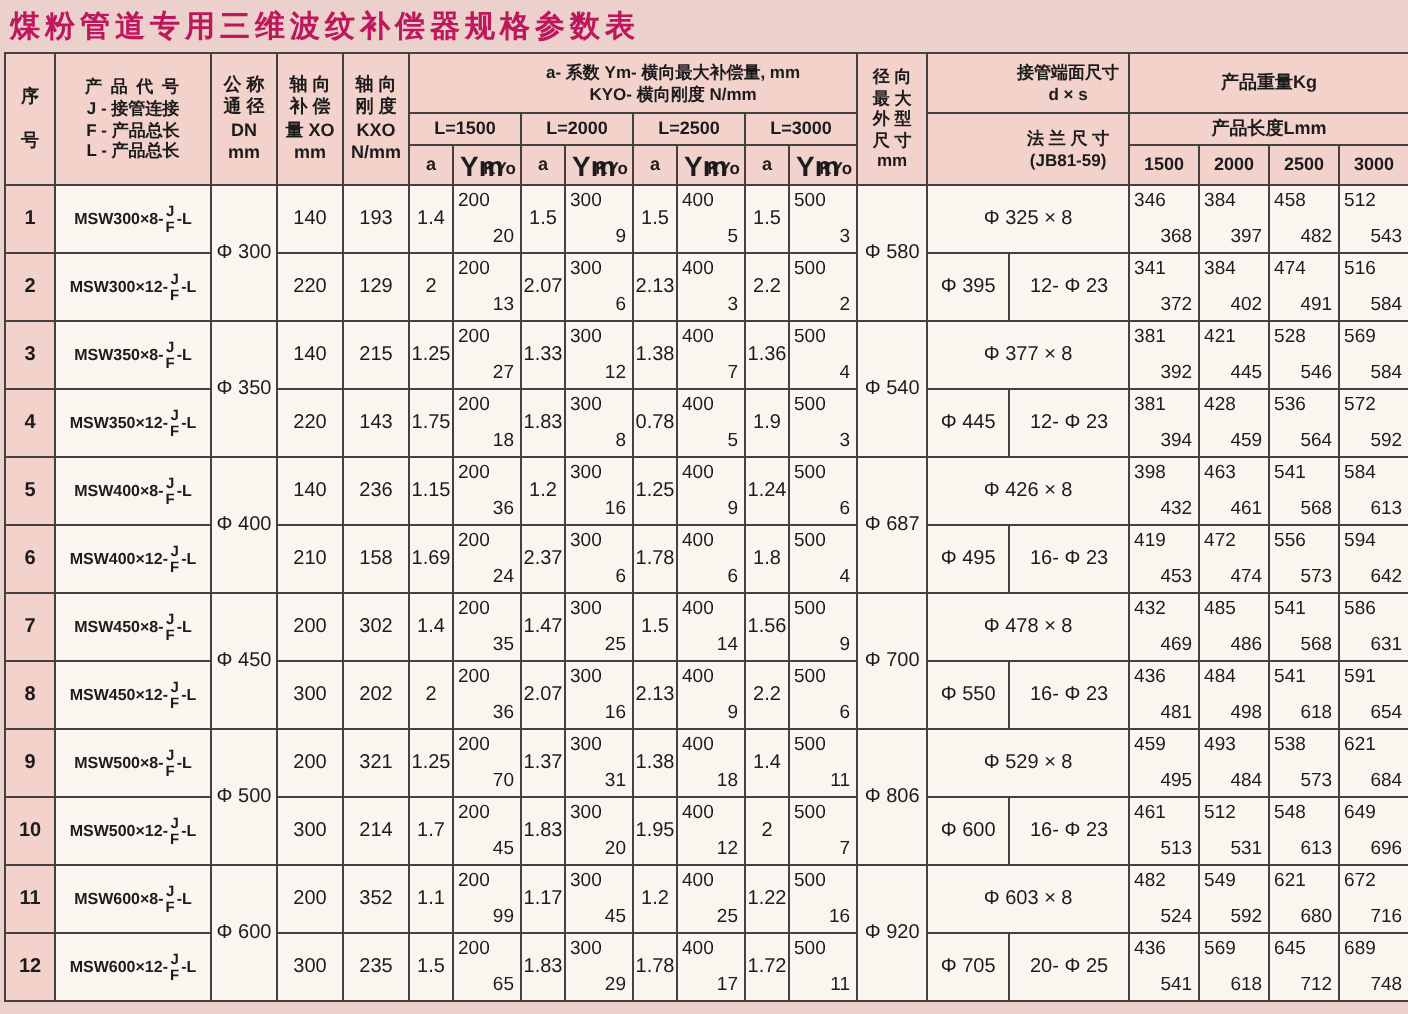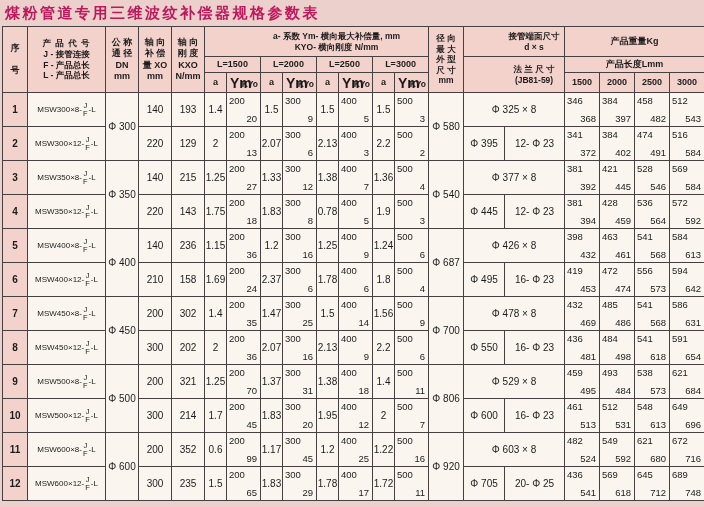--- a/index.html
+++ b/index.html
@@ -16,21 +16,21 @@
   }
   table{border-collapse:collapse;table-layout:fixed;width:700px;margin-left:2px;}
   td{border:1px solid #474040;padding:0;text-align:center;vertical-align:middle;overflow:hidden;}
   thead td{background:#f3d2cc;font-weight:bold;line-height:1.25;font-size:9px;}
   thead tr.h1{height:30px;}
   thead tr.h2{height:16px;}
   thead tr.h3{height:20px;}
   tbody tr{height:34px;}
   td.data{background:#faf5ee;font-size:10px;}
   td.seqnum{background:#f3d2cc;font-weight:bold;}
-  td.prod{font-size:8px;white-space:nowrap;}
+  td.prod{font-size:8px;white-space:nowrap;font-weight:bold;}
   .cpart{vertical-align:middle;}
   .jf{display:inline-flex;flex-direction:column;line-height:1;font-size:7.5px;vertical-align:middle;margin:0 1px;}
   .jf i{font-style:normal;}
   td.split{position:relative;}
   .split .tl{position:absolute;top:2px;left:2px;font-size:9.5px;}
   .split .br{position:absolute;bottom:2px;right:3px;font-size:9.5px;}
   thead td.split .tl{top:2px;left:3px;font-size:14px;font-weight:bold;}
   thead td.split .br{bottom:2px;right:2px;font-size:8.5px;font-weight:bold;margin-left:20px;}
   .vh div{line-height:1.25;}
   .g1{font-size:8.5px;padding-left:40px;}
@@ -630,21 +630,21 @@
       </tr>
       <tr>
         <td class="data seqnum">11</td>
         <td class="data prod"><span class="cpart">MSW600×8-</span><span class="jf">
             <i>J</i>
             <i>F</i>
           </span><span class="cpart">-L</span></td>
         <td class="data" rowspan="2">Φ 600</td>
         <td class="data">200</td>
         <td class="data">352</td>
-        <td class="data">0.6</td>
+        <td class="data">1.1</td>
         <td class="data split">
           <span class="tl">200</span>
           <span class="br">99</span>
         </td>
         <td class="data">1.17</td>
         <td class="data split">
           <span class="tl">300</span>
           <span class="br">45</span>
         </td>
         <td class="data">1.2</td>

